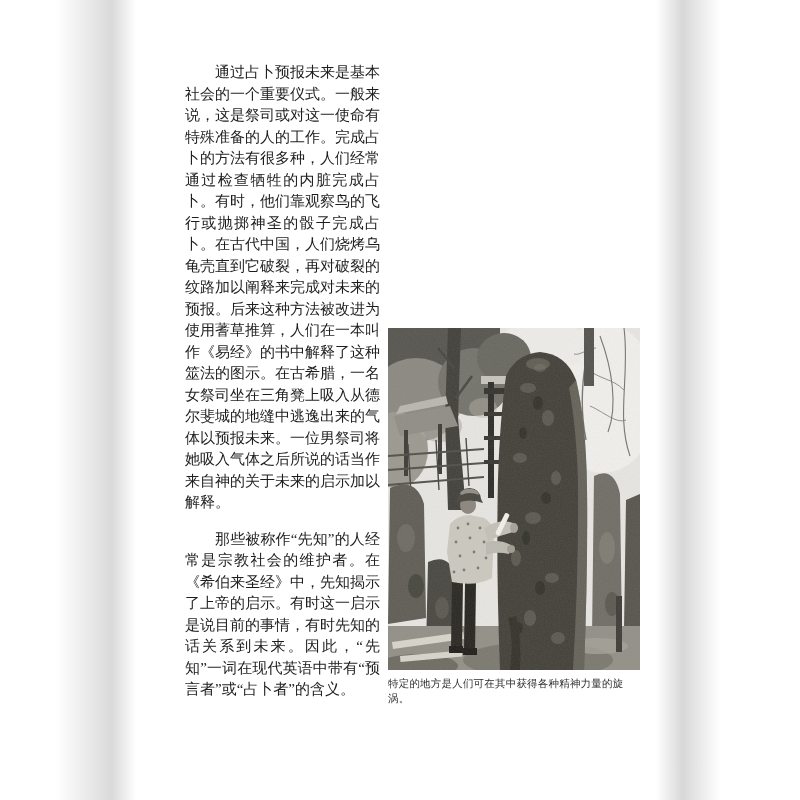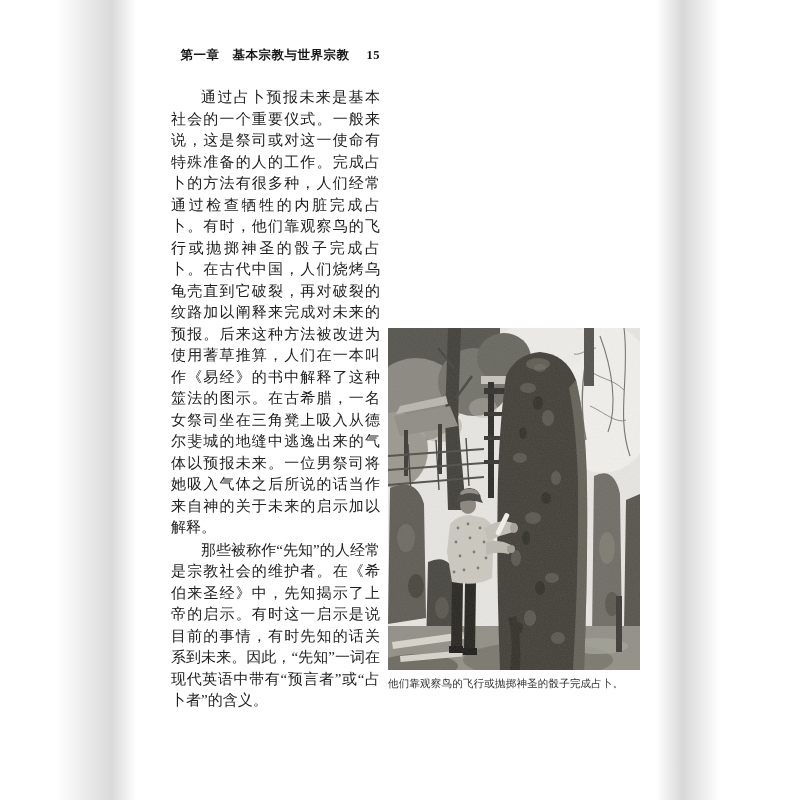--- a/index.html
+++ b/index.html
@@ -16,21 +16,21 @@
   .running-head{
     text-align:right;font-size:12.5px;line-height:16px;font-weight:bold;color:#161616;
     margin:0 0 24px 0;letter-spacing:0.5px;
   }
   .running-head .rh-chapter{margin-right:13px;}
   .running-head .rh-page{margin-left:17px;font-weight:bold;}
   p.cont{margin:0;font-size:15px;line-height:21.5px;text-align:justify;text-indent:0;}
   h2.sect{
     margin:13px 0 11px 0;font-size:17.5px;line-height:24px;font-weight:bold;color:#111;
   }
-  p.para{margin:1px;font-size:15px;line-height:21.5px;text-align:justify;text-indent:2em;}
+  p.para{margin:15px;font-size:15px;line-height:21.5px;text-align:justify;text-indent:2em;}
   figure.photo-figure{
     float:right;width:252px;margin:281px 0 0 8px;padding:0;
   }
   .photo{width:252px;height:342px;line-height:0;}
   figcaption{
     font-family:"Liberation Sans","DejaVu Sans",sans-serif;
     font-size:10.5px;line-height:15px;color:#2e2e2e;margin-top:6px;letter-spacing:0.2px;
   }
 </style>
 </head>
@@ -170,25 +170,22 @@
         <ellipse cx="126" cy="200" rx="4" ry="5" fill="#a8a299"></ellipse>
         <ellipse cx="123" cy="221" rx="4" ry="4" fill="#a19b92"></ellipse>
         <rect x="112" y="184" width="5" height="24" rx="2" transform="rotate(26 114 196)" fill="#f2f1ec"></rect>
         <ellipse cx="80" cy="177" rx="8" ry="9" fill="#8a857c"></ellipse>
         <path d="M69,173 Q71,160 82,160 Q92,161 93,171 L95,175 Q82,170 68,175 Z" fill="#45443e"></path>
         <path d="M72,165 Q76,160 84,161 Q90,162 91,167 Q82,163 73,167 Z" fill="#b0ada4" opacity="0.7"></path>
 
         <rect width="252" height="342" filter="url(#grain)"></rect>
       </svg>
     </div>
-    <figcaption>他们靠观察鸟的飞行或抛掷神圣的骰子完成占卜。</figcaption>
+    <figcaption>特定的地方是人们可在其中获得各种精神力量的旋涡。</figcaption>
   </figure>
 
-  <div class="running-head">
-    <span class="rh-chapter">第一章</span><span class="rh-title">基本宗教与世界宗教</span><span class="rh-page">15</span>
-  </div>
 
 
 
   <p class="para">通过占卜预报未来是基本社会的一个重要仪式。一般来说，这是祭司或对这一使命有特殊准备的人的工作。完成占卜的方法有很多种，人们经常通过检查牺牲的内脏完成占卜。有时，他们靠观察鸟的飞行或抛掷神圣的骰子完成占卜。在古代中国，人们烧烤乌龟壳直到它破裂，再对破裂的纹路加以阐释来完成对未来的预报。后来这种方法被改进为使用蓍草推算，人们在一本叫作《易经》的书中解释了这种筮法的图示。在古希腊，一名女祭司坐在三角凳上吸入从德尔斐城的地缝中逃逸出来的气体以预报未来。一位男祭司将她吸入气体之后所说的话当作来自神的关于未来的启示加以解释。</p>
   <p class="para">那些被称作“先知”的人经常是宗教社会的维护者。在《希伯来圣经》中，先知揭示了上帝的启示。有时这一启示是说目前的事情，有时先知的话关系到未来。因此，“先知”一词在现代英语中带有“预言者”或“占卜者”的含义。</p>
 
 </div>
 
 </body></html>

